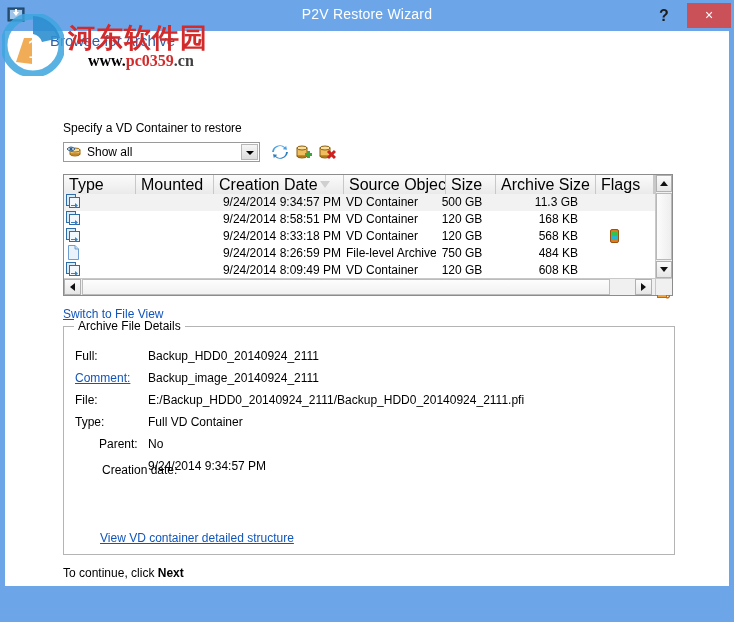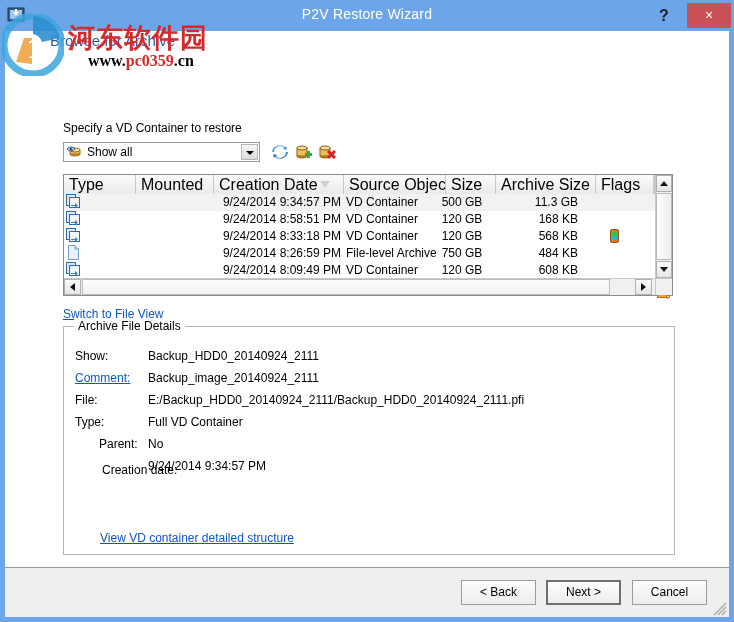--- a/index.html
+++ b/index.html
@@ -108,21 +108,21 @@
   }
   #wm-url {
     position: absolute;
     left: 88px; top: 52px;
     font-size: 16px;
     font-weight: bold;
     font-family: "Liberation Serif", serif;
   }
   .wm-www { color: #000000; }
   .wm-pc  { color: #D32B2B; }
-  .wm-cn2 { color: #000000; }
+  .wm-cn2 { color: #404040; }
 
   
   #specify-label {
     position: absolute;
     left: 58px; top: 90px;
     font-size: 12px;
   }
   #combo {
     position: absolute;
     left: 58px; top: 111px;
@@ -633,21 +633,21 @@
           </div>
       </div>
       <div id="corner-box"></div>
     </div>
 
     <div id="switch-link">Switch to File View</div>
 
     <div id="groupbox">
       <div id="group-legend">Archive File Details</div>
       <div id="detail-fields">
-          <div class="detail-label" style="top: 22px;">Show:</div>
+          <div class="detail-label" style="top: 22px;">Full:</div>
           <div class="detail-value" style="top: 22px;">Backup_HDD0_20140924_2111</div>
           <div class="detail-label link" style="top: 44px;">Comment:</div>
           <div class="detail-value" style="top: 44px;">Backup_image_20140924_2111</div>
           <div class="detail-label" style="top: 66px;">File:</div>
           <div class="detail-value" style="top: 66px;">E:/Backup_HDD0_20140924_2111/Backup_HDD0_20140924_2111.pfi</div>
           <div class="detail-label" style="top: 88px;">Type:</div>
           <div class="detail-value" style="top: 88px;">Full VD Container</div>
           <div class="detail-label" style="top: 110px; margin-left: 24px;">Parent:</div>
           <div class="detail-value" style="top: 110px;">No</div>
           <div class="detail-label" style="top: 136px; margin-left: 27px;">Creation date:</div>
@@ -655,30 +655,20 @@
         </div>
       <div id="view-struct-link">View VD container detailed structure</div>
     </div>
 
     <div id="continue-text">
       <span>To continue, click </span><b>Next</b>
     </div>
 
   </div>
 
-  <div id="footer">
-    <div class="dlg-button" id="btn-back">&lt; Back</div>
-    <div class="dlg-button default" id="btn-next">Next &gt;</div>
-    <div class="dlg-button" id="btn-cancel">Cancel</div>
-    <div id="resize-grip">
-      <svg width="14" height="14" viewBox="0 0 14 14">
-        <path d="M13 5 L5 13 M13 9 L9 13 M13 1 L1 13" stroke="#a9a9a9" stroke-width="1.4"></path>
-      </svg>
-    </div>
-  </div>
 
   <div id="watermark">
     <div id="wm-logo">
       <svg width="62" height="62" viewBox="0 0 62 62">
         <circle cx="31" cy="31" r="29" fill="none" stroke="#3DA5DE" stroke-width="7" opacity=".85"></circle>
         <path d="M31 2 A29 29 0 0 1 58 24 L40 28 A12 12 0 0 0 31 20 Z" fill="#2E8FD0" opacity=".9"></path>
         <path d="M14 48 L22 24 L30 24 L30 50 Z" fill="#F0A345" opacity=".9"></path>
         <text x="24" y="44" font-size="26" font-family="DejaVu Serif, serif" fill="#ffffff" font-weight="bold">1</text>
       </svg>
     </div>

